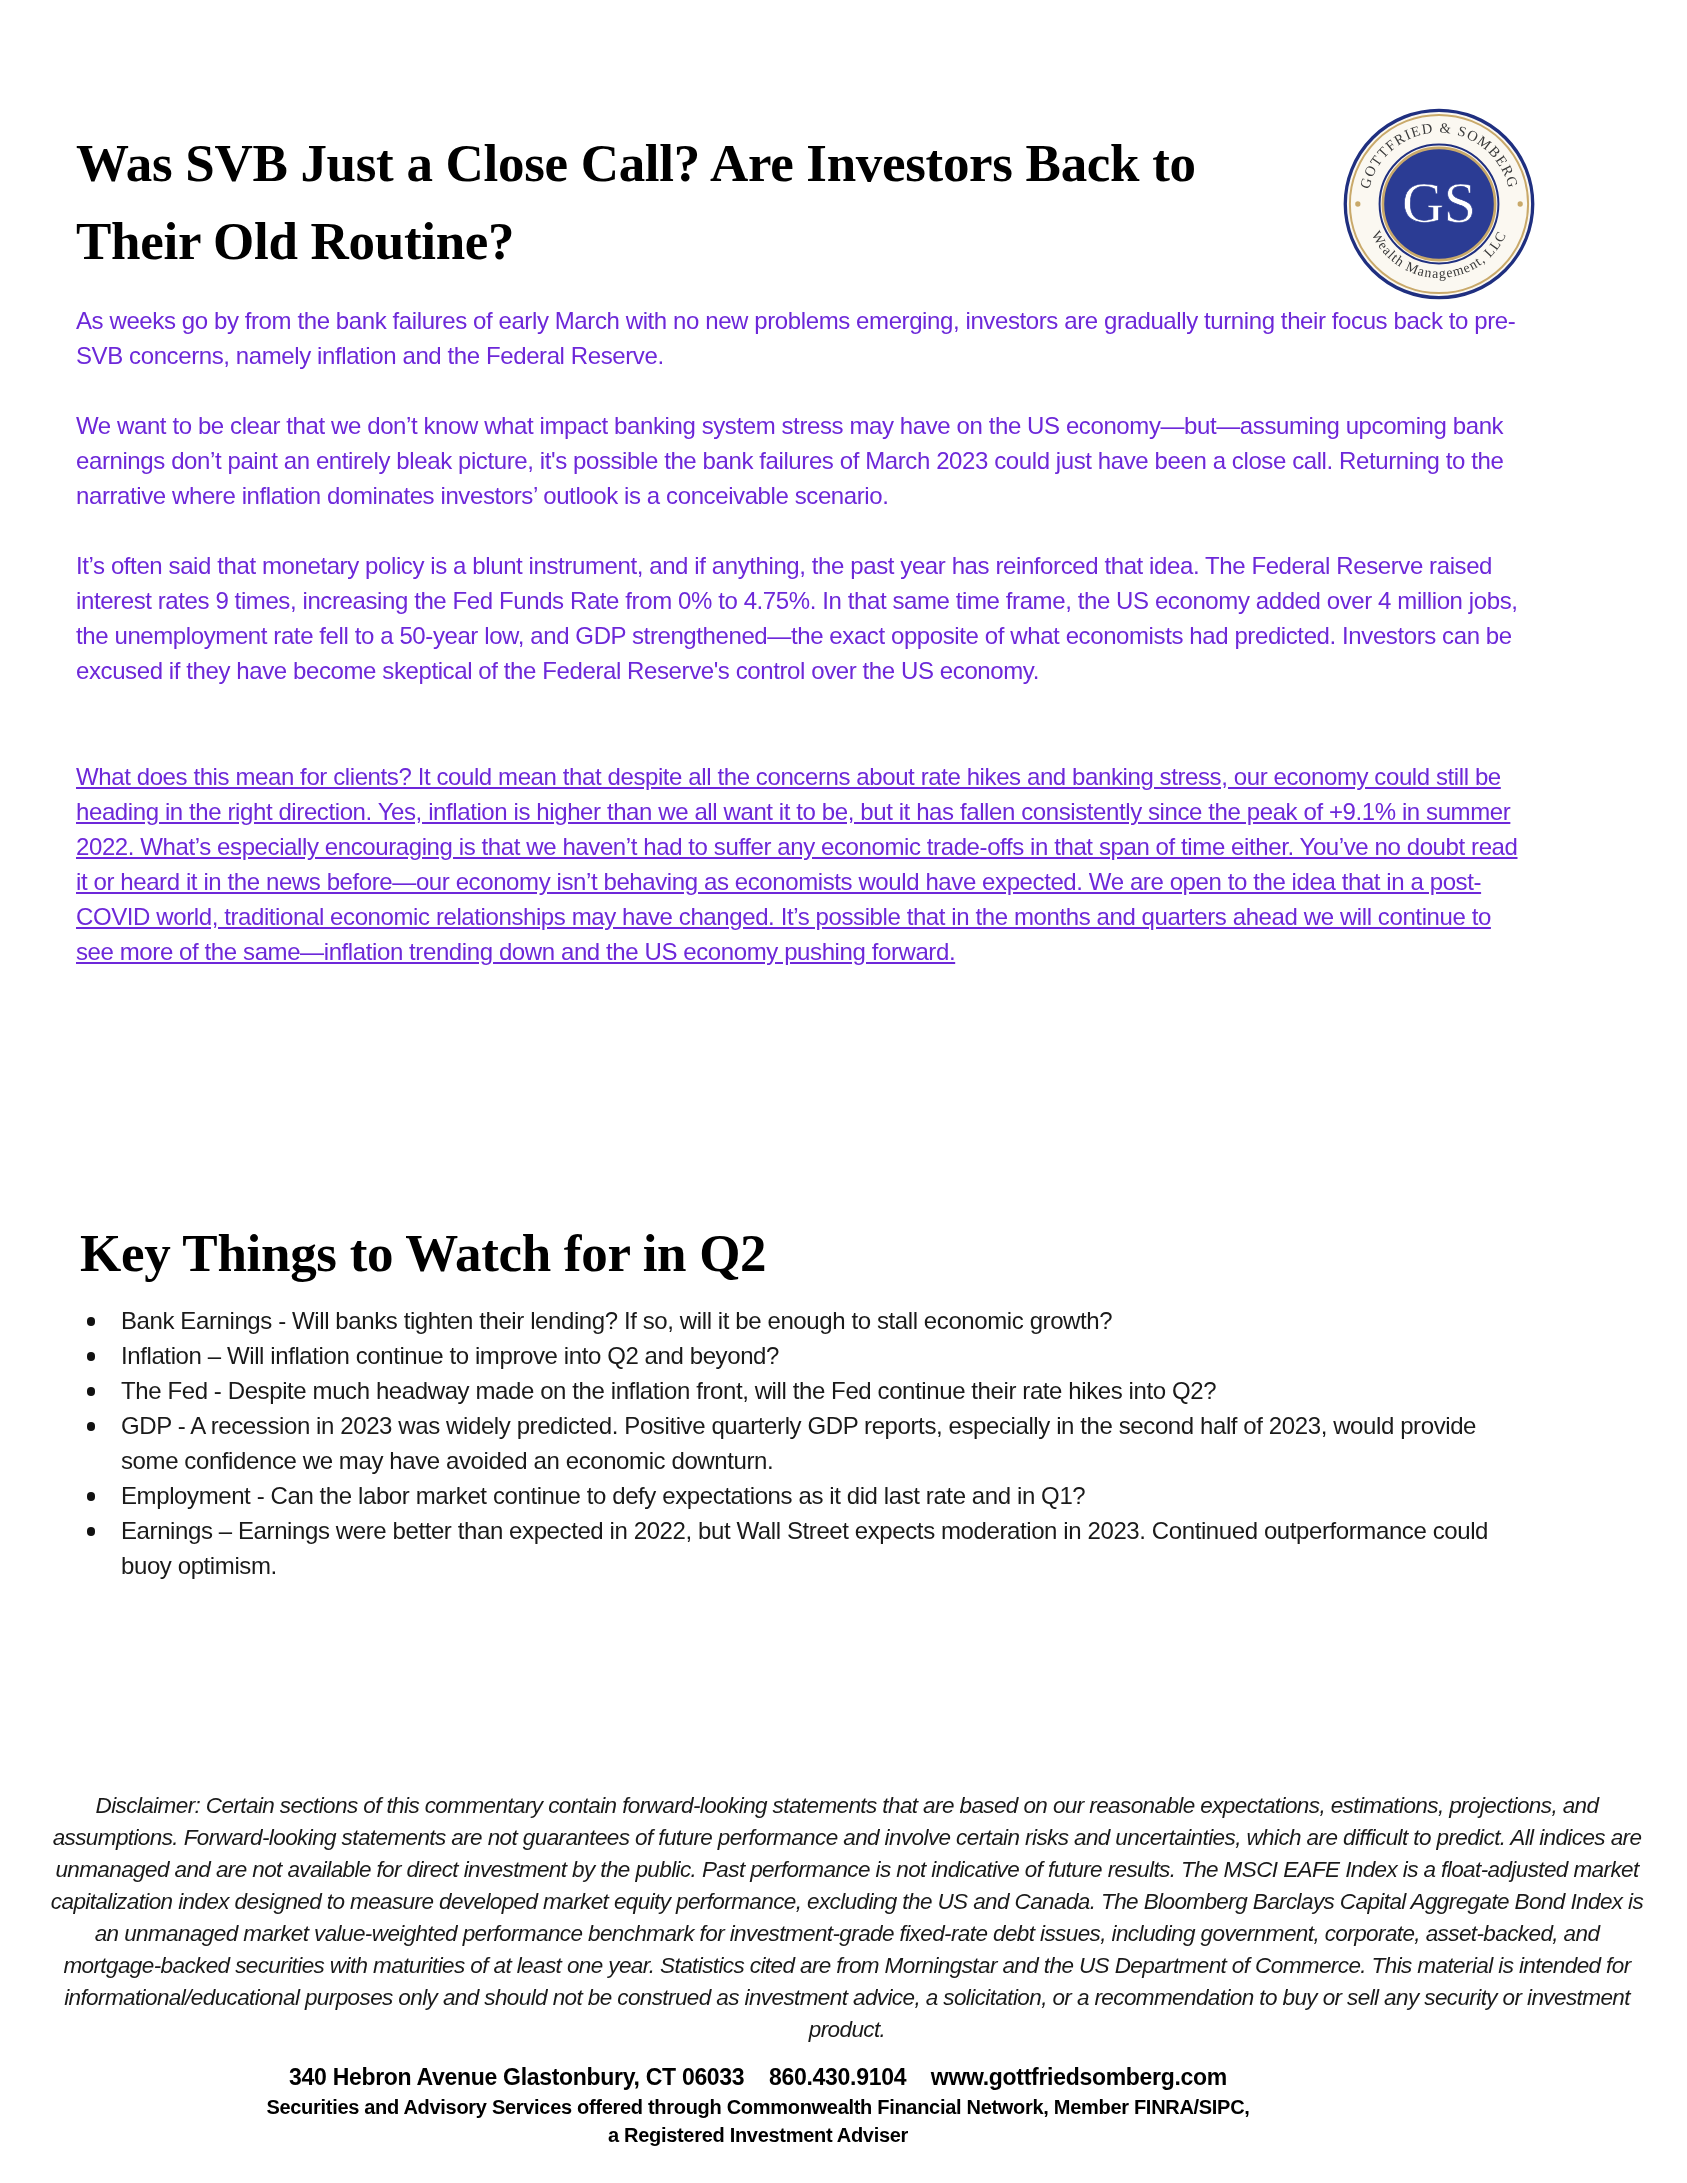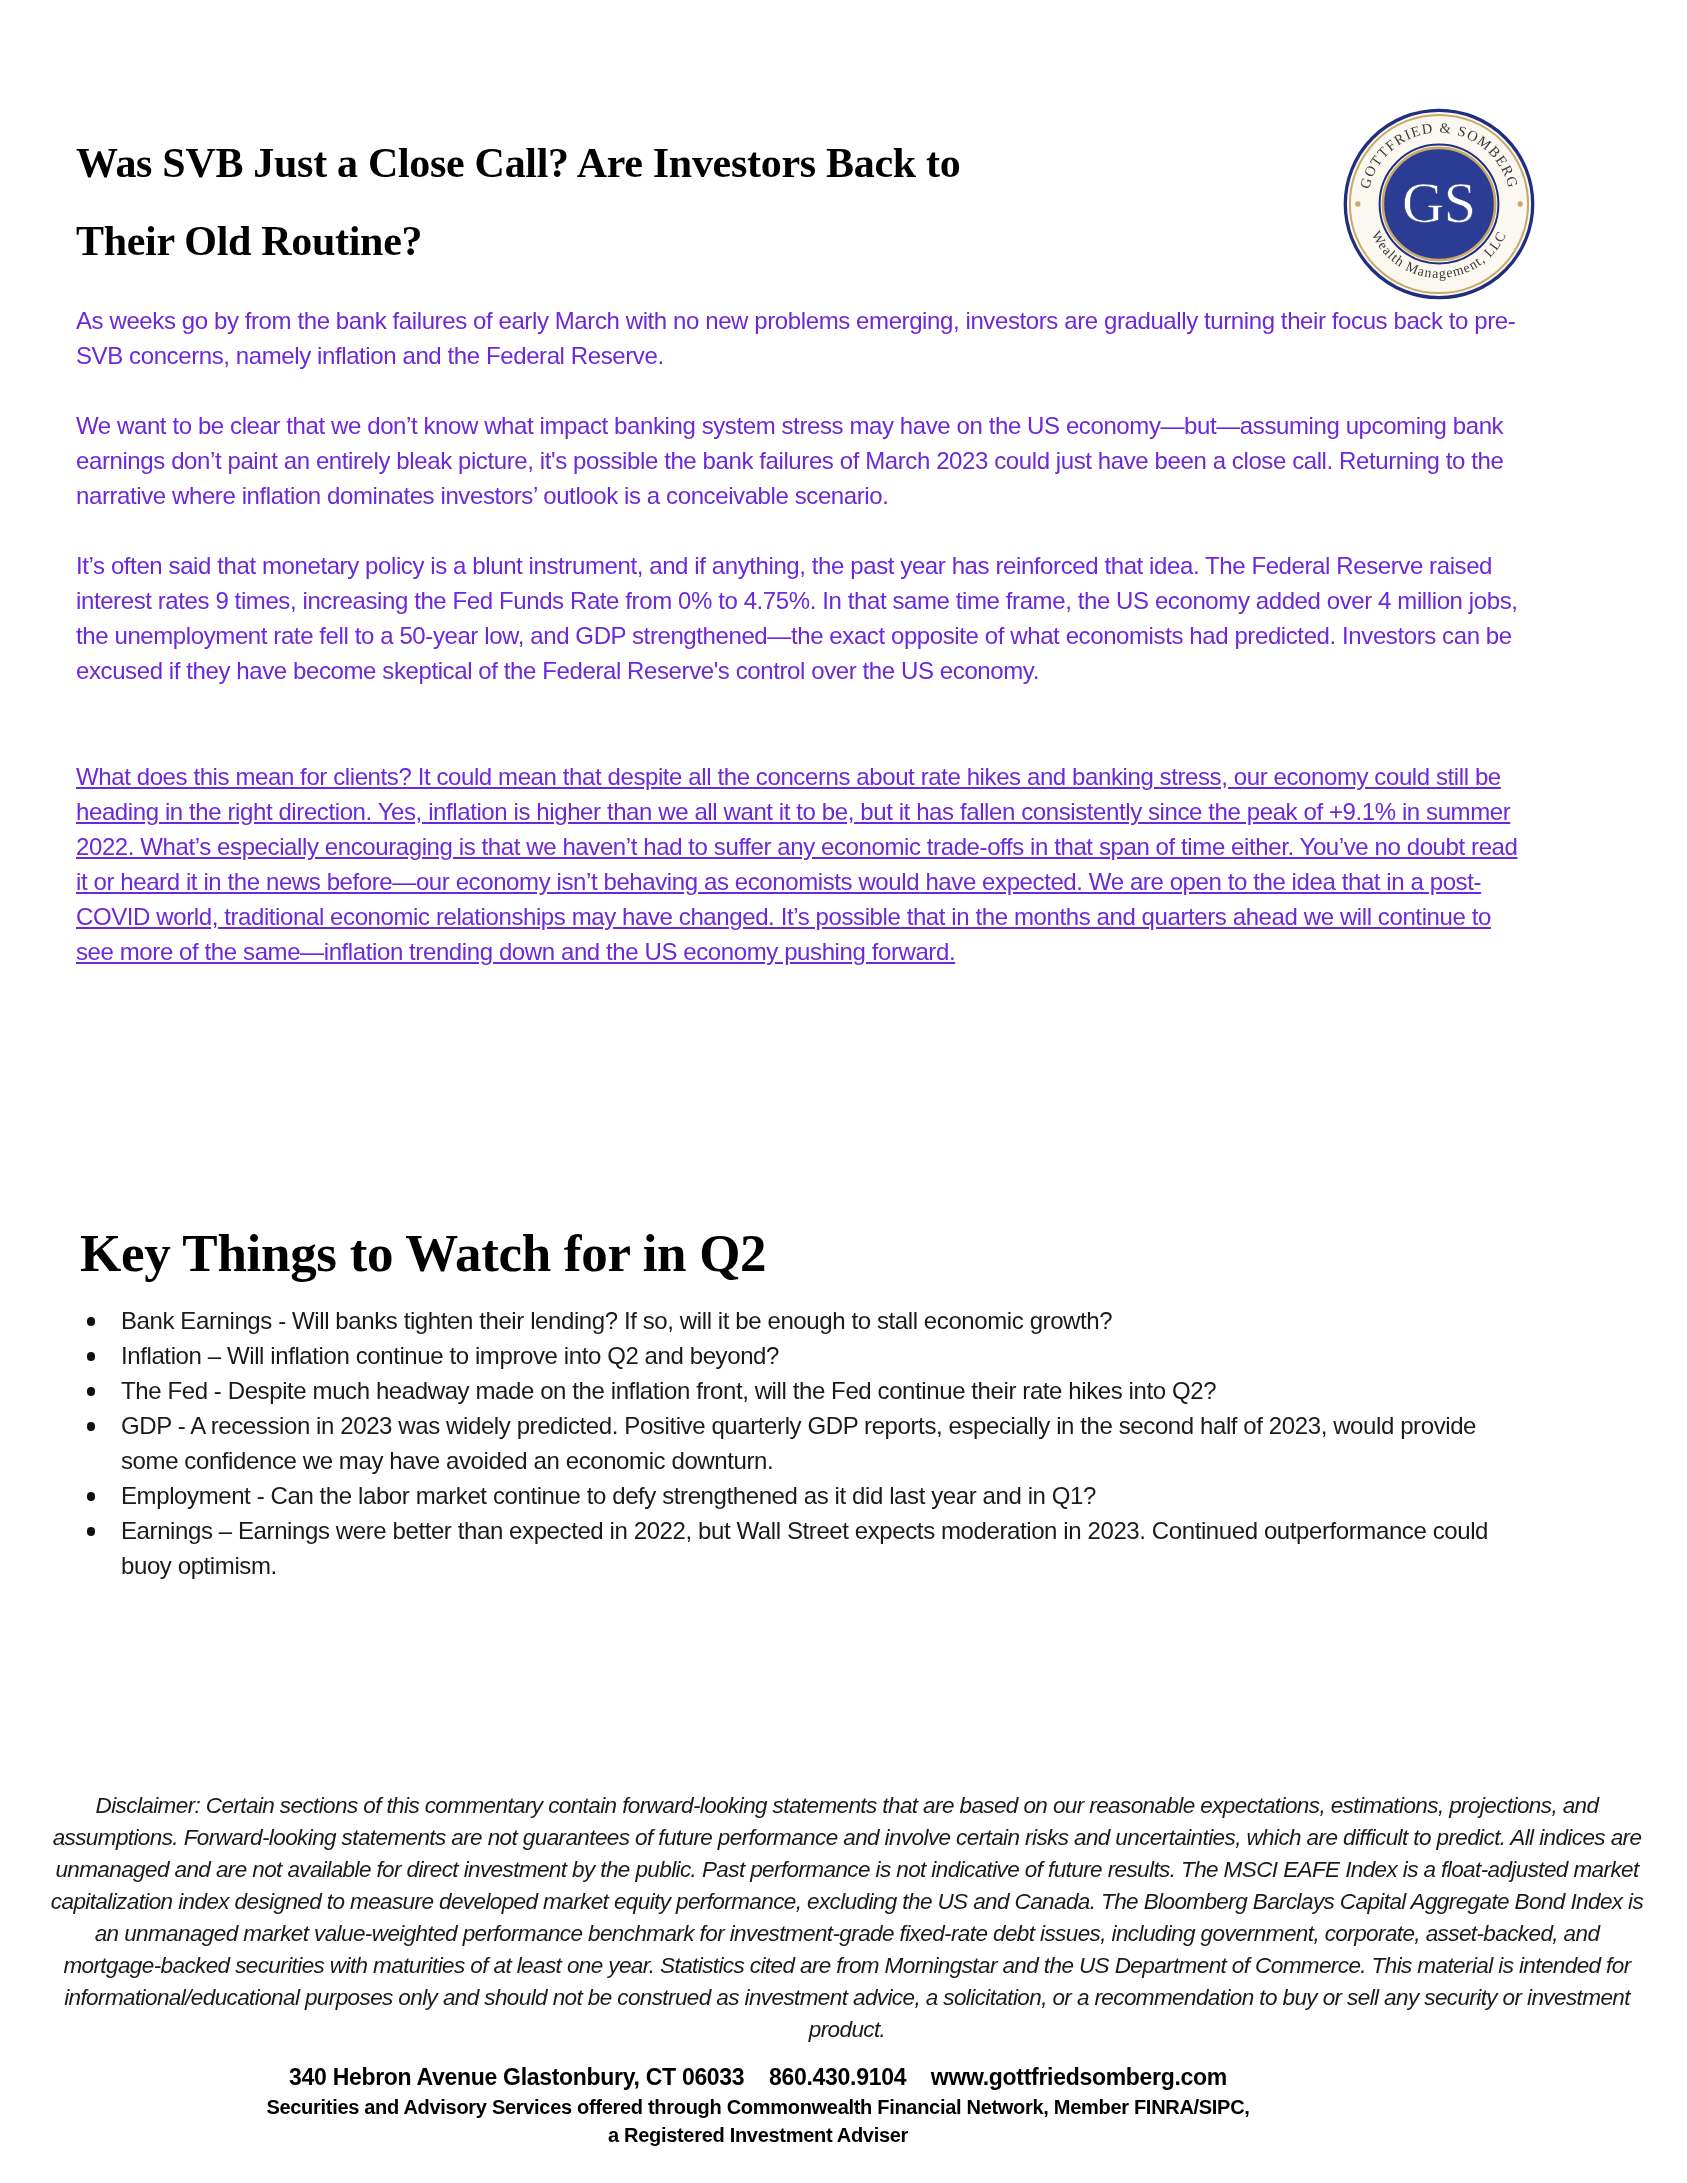--- a/index.html
+++ b/index.html
@@ -2,21 +2,21 @@
 <html style="font-size:10.6px"><head>
 <meta charset="utf-8">
 <style>
   html, body { margin: 0; padding: 0; background: #ffffff; }
   body { width: 1687px; height: 2183px; position: relative; overflow: hidden; color: #111; }
   .page { position: absolute; left: 0; top: 0; width: 1687px; height: 2183px; }
 
   .title {
     position: absolute; left: 76px; top: 124px; width: 1224px;
     font-family: "Liberation Serif", "DejaVu Serif", serif;
-    font-weight: bold; font-size: 42px; line-height: 78px; color: #000;
+    font-weight: bold; font-size: 53px; line-height: 78px; color: #000;
     margin: 0; letter-spacing: -0.3px;
   }
 
   .logo { position: absolute; left: 1340px; top: 105px; width: 198px; height: 198px; }
 
   .body-text {
     position: absolute; left: 76px; width: 1456px;
     font-family: "Liberation Sans", "DejaVu Sans", sans-serif;
     font-size: 24px; line-height: 35px; color: #6d28d9;
     margin: 0; letter-spacing: -0.4px; font-weight: normal;
@@ -98,21 +98,21 @@
   <p class="body-text p3">It’s often said that monetary policy is a blunt instrument, and if anything, the past year has reinforced that idea. The Federal Reserve raised interest rates 9 times, increasing the Fed Funds Rate from 0% to 4.75%. In that same time frame, the US economy added over 4 million jobs, the unemployment rate fell to a 50-year low, and GDP strengthened—the exact opposite of what economists had predicted. Investors can be excused if they have become skeptical of the Federal Reserve's control over the US economy.</p>
   <p class="body-text p4">What does this mean for clients? It could mean that despite all the concerns about rate hikes and banking stress, our economy could still be heading in the right direction. Yes, inflation is higher than we all want it to be, but it has fallen consistently since the peak of +9.1% in summer 2022. What’s especially encouraging is that we haven’t had to suffer any economic trade-offs in that span of time either. You’ve no doubt read it or heard it in the news before—our economy isn’t behaving as economists would have expected. We are open to the idea that in a post-COVID world, traditional economic relationships may have changed. It’s possible that in the months and quarters ahead we will continue to see more of the same—inflation trending down and the US economy pushing forward.</p>
 
   <h2 class="h2">Key Things to Watch for in Q2</h2>
 
   <ul class="bullets">
     <li><span class="dot"></span><span>Bank Earnings - Will banks tighten their lending? If so, will it be enough to stall economic growth?</span></li>
     <li><span class="dot"></span><span>Inflation – Will inflation continue to improve into Q2 and beyond?</span></li>
     <li><span class="dot"></span><span>The Fed - Despite much headway made on the inflation front, will the Fed continue their rate hikes into Q2?</span></li>
     <li><span class="dot"></span><span>GDP - A recession in 2023 was widely predicted. Positive quarterly GDP reports, especially in the second half of 2023, would provide some confidence we may have avoided an economic downturn.</span></li>
-    <li><span class="dot"></span><span>Employment - Can the labor market continue to defy strengthened as it did last year and in Q1?</span></li>
+    <li><span class="dot"></span><span>Employment - Can the labor market continue to defy expectations as it did last rate and in Q1?</span></li>
     <li><span class="dot"></span><span>Earnings – Earnings were better than expected in 2022, but Wall Street expects moderation in 2023. Continued outperformance could buoy optimism.</span></li>
   </ul>
 
   <p class="disclaimer">Disclaimer: Certain sections of this commentary contain forward-looking statements that are based on our reasonable expectations, estimations, projections, and assumptions. Forward-looking statements are not guarantees of future performance and involve certain risks and uncertainties, which are difficult to predict. All indices are unmanaged and are not available for direct investment by the public. Past performance is not indicative of future results. The MSCI EAFE Index is a float-adjusted market capitalization index designed to measure developed market equity performance, excluding the US and Canada. The Bloomberg Barclays Capital Aggregate Bond Index is an unmanaged market value-weighted performance benchmark for investment-grade fixed-rate debt issues, including government, corporate, asset-backed, and mortgage-backed securities with maturities of at least one year. Statistics cited are from Morningstar and the US Department of Commerce. This material is intended for informational/educational purposes only and should not be construed as investment advice, a solicitation, or a recommendation to buy or sell any security or investment product.</p>
 
   <div class="footer">
     <div class="addr-line">
       <span>340 Hebron Avenue Glastonbury, CT 06033</span>
       <span>860.430.9104</span>
       <span>www.gottfriedsomberg.com</span>

